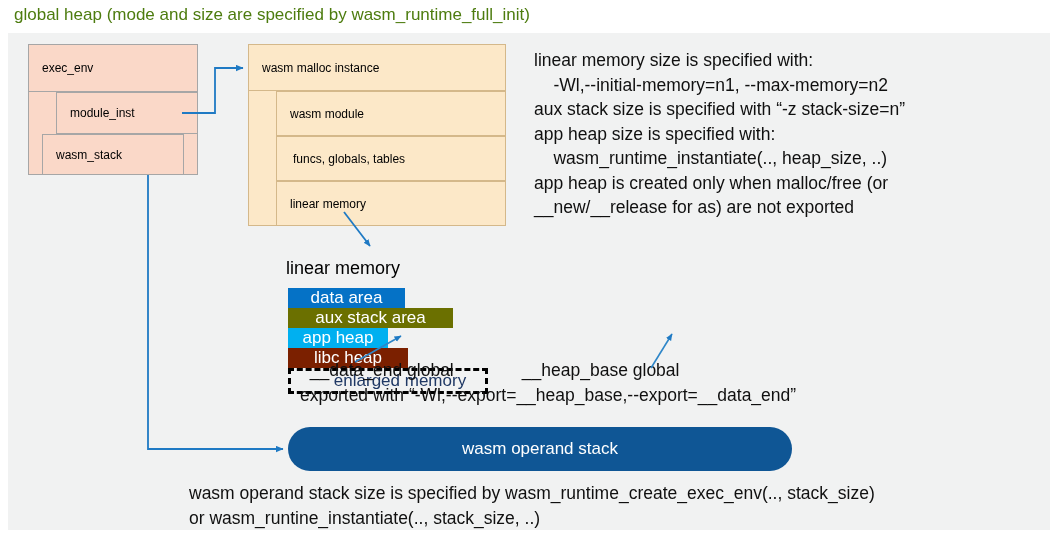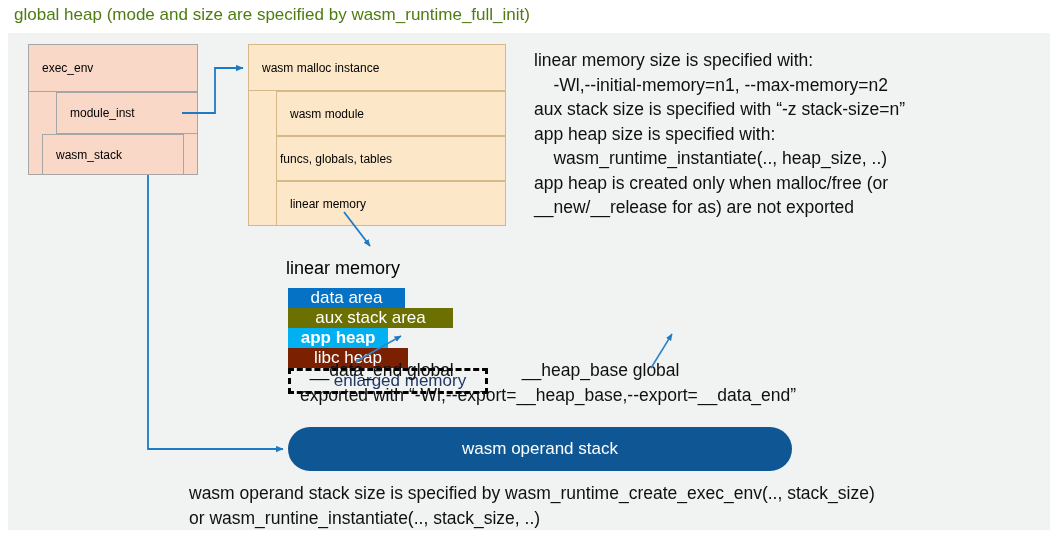--- a/index.html
+++ b/index.html
@@ -155,21 +155,21 @@
   </div>
 
   <div class="struct-box cream" style="left:240px; top:11px; width:258px; height:182px;">
   </div>
   <div class="struct-row cream" style="left:240px; top:11px; width:258px; height:47px; padding-left:13px;">
     <span class="row-label">wasm malloc instance</span>
   </div>
   <div class="struct-row cream" style="left:268px; top:58px; width:230px; height:45px; padding-left:13px;">
     <span class="row-label">wasm module</span>
   </div>
-  <div class="struct-row cream" style="left:268px; top:103px; width:230px; height:45px; padding-left:3px;">
+  <div class="struct-row cream" style="left:268px; top:103px; width:230px; height:45px; padding-left:16px;">
     <span class="row-label">funcs, globals, tables</span>
   </div>
   <div class="struct-row cream" style="left:268px; top:148px; width:230px; height:45px; padding-left:13px;">
     <span class="row-label">linear memory</span>
   </div>
 
 </div>
 
 <div class="note" id="right-note">linear memory size is specified with:
     -Wl,--initial-memory=n1, --max-memory=n2
@@ -181,21 +181,21 @@
 
 <div id="linear-memory-label">linear memory</div>
 
 <div id="memory-bar">
   <div class="mem-seg" style="width:117px; background:#0572c6;">
     <span>data area</span>
   </div>
   <div class="mem-seg" style="width:165px; background:#6b7000;">
     <span>aux stack area</span>
   </div>
-  <div class="mem-seg" style="width:100px; background:#00b0f0;font-weight:bold;">
+  <div class="mem-seg" style="width:100px; background:#00b0f0;">
     <span>app heap</span>
   </div>
   <div class="mem-seg" style="width:120px; background:#7b2000;">
     <span>libc heap</span>
   </div>
   <div class="mem-seg dashed" style="width:200px;padding-left:24px;">
     <span>enlarged memory</span>
   </div>
 </div>
 

